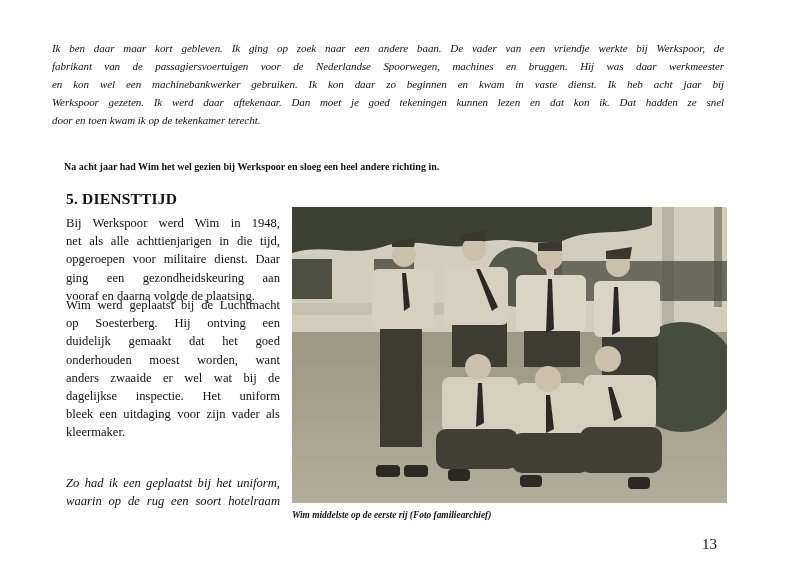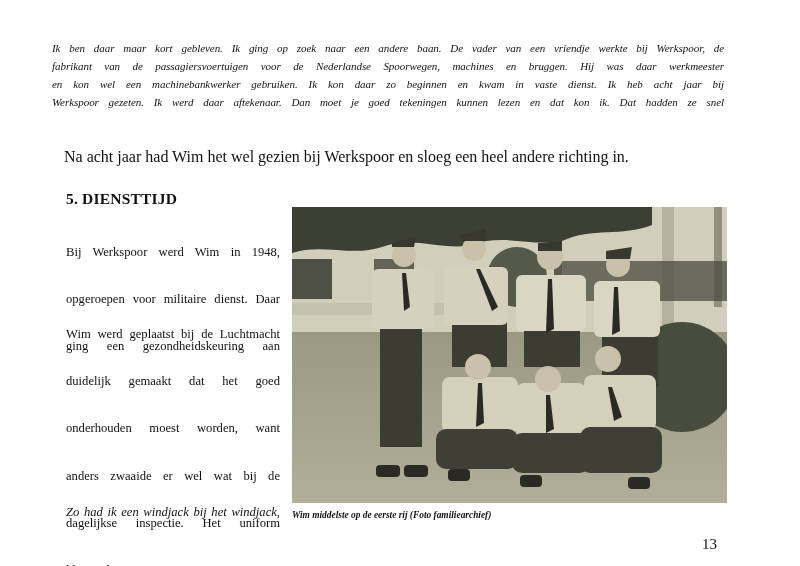--- a/index.html
+++ b/index.html
@@ -8,32 +8,32 @@
     font-family: "Liberation Serif", serif; color: #111;
   }
   .para-italic {
     position: absolute; left: 52px; width: 672px;
     font-style: italic; font-size: 11px; line-height: 18px; text-align: justify;
     letter-spacing: -0.05px;
   }
   .para-italic .line { display: block; white-space: nowrap; text-align-last: justify; }
   .para-italic .line.last { text-align-last: left; }
   .para-normal {
-    position: absolute; left: 64px; top: 148px;
-    font-size: 16px; line-height: 18px; white-space: nowrap;
+    position: absolute; left: 64px; top: 158px;
+    font-size: 10px; line-height: 18px; white-space: nowrap; font-weight: bold;
   }
   .heading {
     position: absolute; left: 66px; top: 190px;
     font-weight: bold; font-size: 15.5px; letter-spacing: 0.2px;
   }
   .col {
     position: absolute; left: 66px; width: 214px;
     font-size: 12.6px; line-height: 18.2px;
   }
-  .col .line { display: block; white-space: nowrap; text-align: justify; text-align-last: justify; margin-top: 29px; }
+  .col .line { display: block; white-space: nowrap; text-align: justify; text-align-last: justify; }
   .col .line.last { text-align-last: left; }
   .col.italic { font-style: italic; }
   .photo {
     position: absolute; left: 292px; top: 207px; width: 435px; height: 296px;
     overflow: hidden; background: #8d8c78;
   }
   .caption {
     position: absolute; left: 292px; top: 510px;
     font-style: italic; font-size: 9.4px; white-space: nowrap; font-weight: bold;
   }
@@ -42,43 +42,49 @@
   }
 </style>
 </head>
 <body>
 
 <div class="para-italic" style="top:39px;">
   <span class="line">Ik ben daar maar kort gebleven. Ik ging op zoek naar een andere baan. De vader van een vriendje werkte bij Werkspoor, de</span>
   <span class="line">fabrikant van de passagiersvoertuigen voor de Nederlandse Spoorwegen, machines en bruggen. Hij was daar werkmeester</span>
   <span class="line">en kon wel een machinebankwerker gebruiken. Ik kon daar zo beginnen en kwam in vaste dienst. Ik heb acht jaar bij</span>
   <span class="line">Werkspoor gezeten. Ik werd daar aftekenaar. Dan moet je goed tekeningen kunnen lezen en dat kon ik. Dat hadden ze snel</span>
+  <span class="line last">door en toen kwam ik op de tekenkamer terecht.</span>
 </div>
 
 <div class="para-normal">Na acht jaar had Wim het wel gezien bij Werkspoor en sloeg een heel andere richting in.</div>
 
 <div class="heading">5. DIENSTTIJD</div>
 
 <div class="col" style="top:214px;">
   <span class="line">Bij Werkspoor werd Wim in 1948,</span>
+  <span class="line">net als alle achttienjarigen in die tijd,</span>
   <span class="line">opgeroepen voor militaire dienst. Daar</span>
   <span class="line">ging een gezondheidskeuring aan</span>
+  <span class="line last">vooraf en daarna volgde de plaatsing.</span>
 </div>
 
 <div class="col" style="top:296px;">
   <span class="line">Wim werd geplaatst bij de Luchtmacht</span>
+  <span class="line">op Soesterberg. Hij ontving een</span>
   <span class="line">duidelijk gemaakt dat het goed</span>
   <span class="line">onderhouden moest worden, want</span>
   <span class="line">anders zwaaide er wel wat bij de</span>
   <span class="line">dagelijkse inspectie. Het uniform</span>
+  <span class="line">bleek een uitdaging voor zijn vader als</span>
   <span class="line last">kleermaker.</span>
 </div>
 
 <div class="col italic" style="top:474px;">
-  <span class="line">Zo had ik een windjack bij het windjack,</span>
+  <span class="line">Zo had ik een geplaatst bij het uniform,</span>
+  <span class="line">waarin op de rug een soort hotelraam</span>
 </div>
 
 <div class="photo">
   <svg width="435" height="296" viewBox="0 0 435 296" xmlns="http://www.w3.org/2000/svg">
     <defs>
       <linearGradient id="ground" x1="0" y1="0" x2="0" y2="1">
         <stop offset="0" stop-color="#9a9884"></stop>
         <stop offset="1" stop-color="#b3b19c"></stop>
       </linearGradient>
     </defs>

